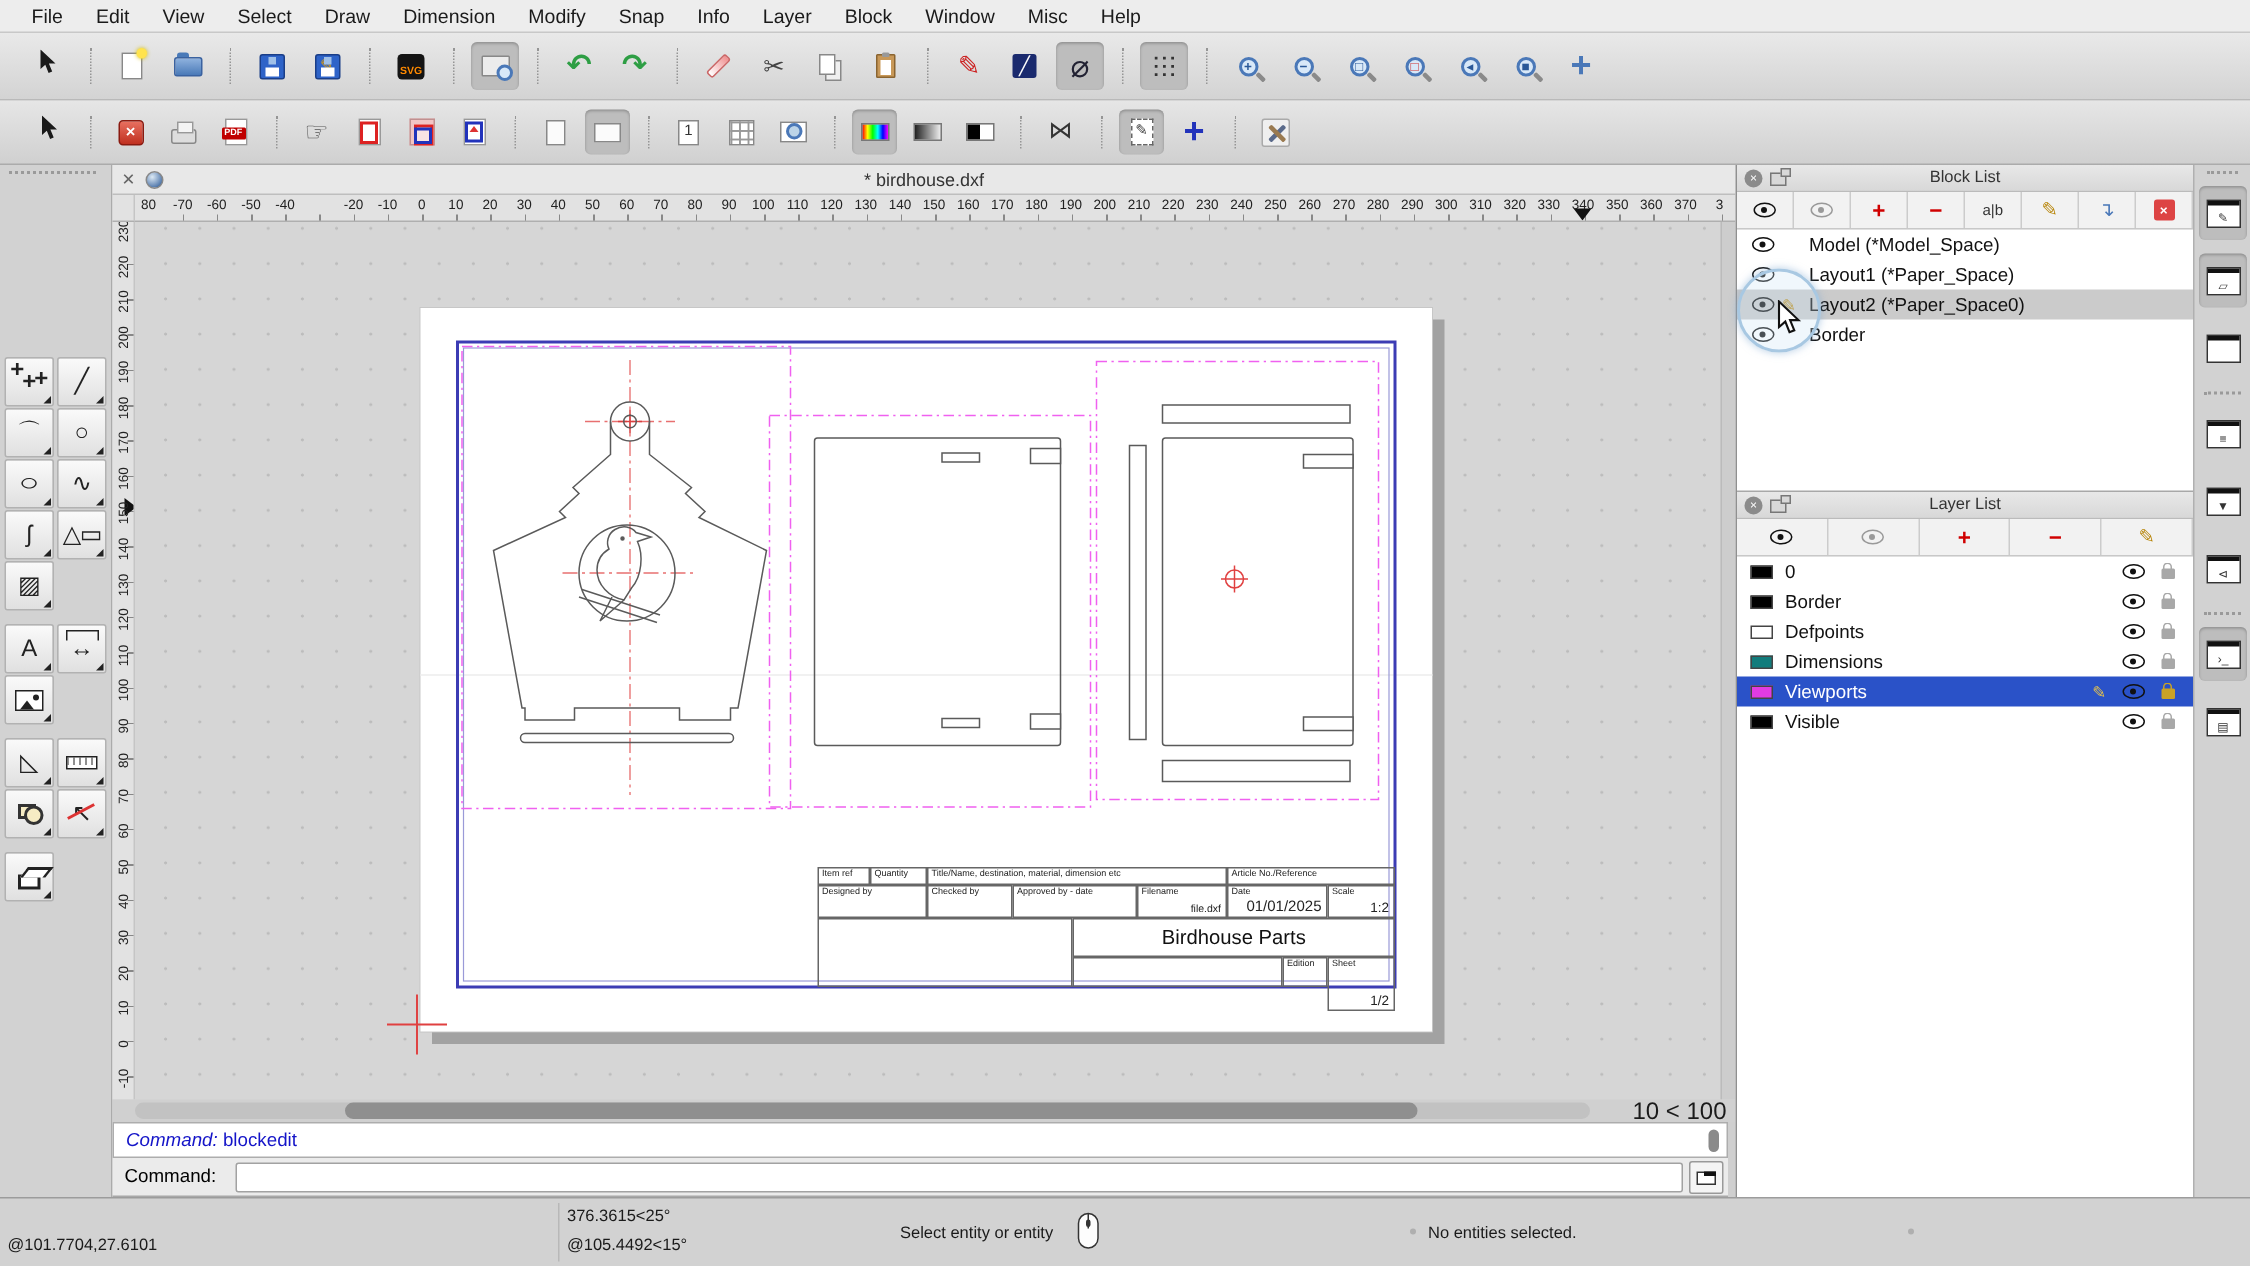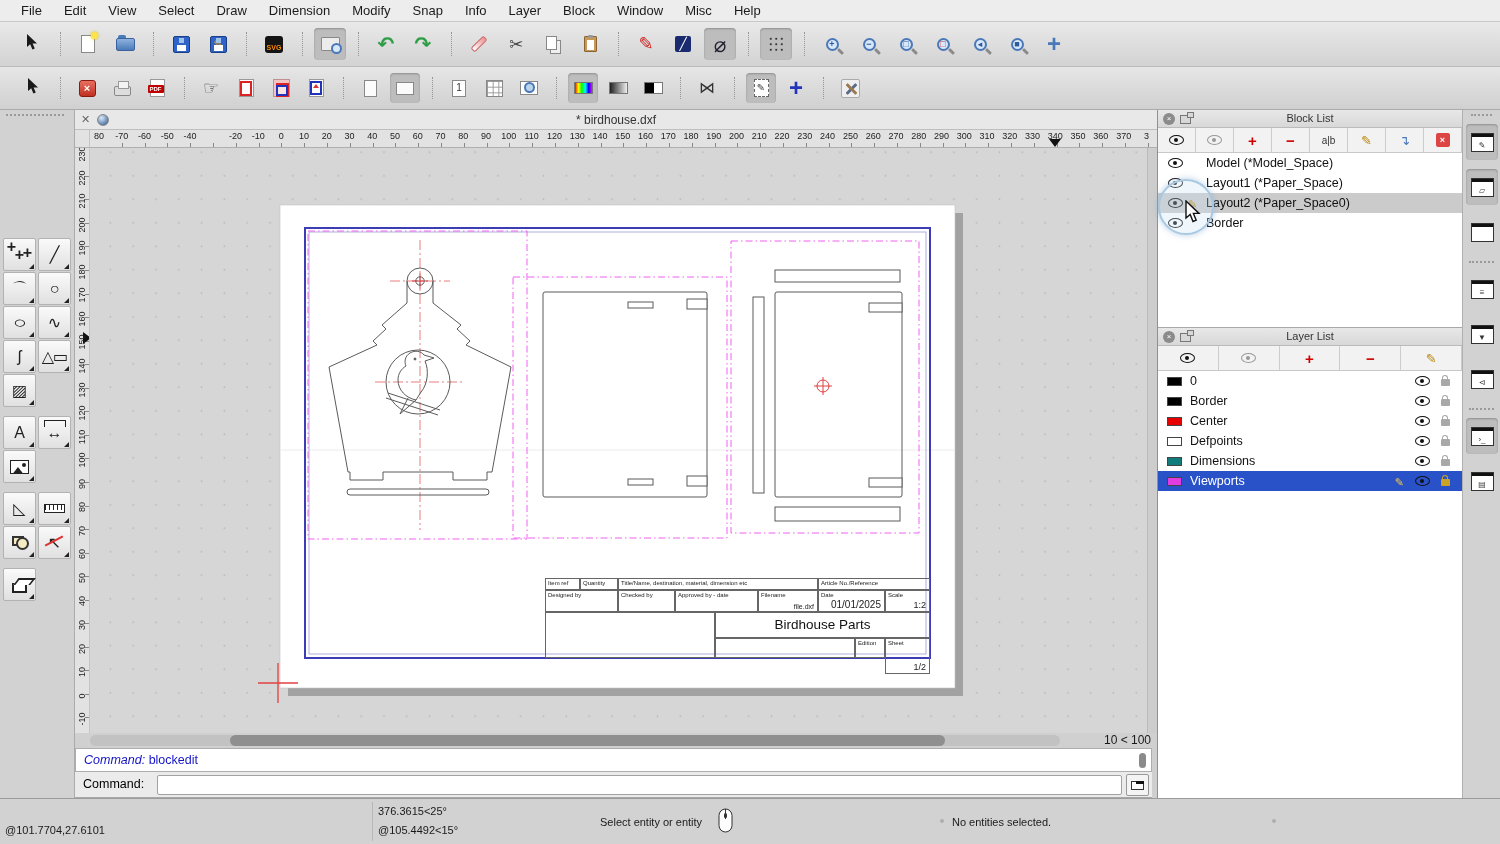--- a/index.html
+++ b/index.html
@@ -131,21 +131,21 @@
   #canvas { position:absolute; left:15px; top:38px; right:10px; bottom:15px; background:#D6D6D6;
     background-image:radial-gradient(circle,#BCBCBC 0.8px,transparent 1.2px);
     background-size:22.8px 23.5px; background-position:9px 16px; overflow:hidden; }
   #vscroll { position:absolute; right:0; top:38px; width:10px; bottom:15px; background:#CDCDCD;
     border-left:1px solid #BBB; }
   #hscrollrow { position:absolute; left:0; right:0; bottom:0; height:15px; background:#D0D0D0; }
   #hscrolltrack { position:absolute; left:15px; top:2px; width:970px; height:11px; background:#C2C2C2;
     border-radius:6px; }
   #hscrollthumb { position:absolute; left:140px; top:0; width:715px; height:11px; background:#8F8F8F;
     border-radius:6px; }
-  #gridlabel { position:absolute; right:6px; top:0px; font-size:12px; color:#1A1A1A; }
+  #gridlabel { position:absolute; right:6px; top:0px; font-size:16px; color:#1A1A1A; }
 
   
   #titleblock { position:absolute; left:455px; top:430px; width:385px; height:80px; font-size:6px; color:#222; }
   .tbc { position:absolute; border:1px solid #666; padding:1px 2px; overflow:hidden; background:transparent; }
   .tbv { position:absolute; right:3px; bottom:1px; }
 
   
   #cmdhist { position:absolute; left:75px; top:748px; width:1077px; height:24px; background:#FFF;
     border:1px solid #ADADAD; font-size:12.5px; color:#1414C8; line-height:22px; padding-left:8px; }
   #cmdhist .lbl { font-style:italic; }
@@ -720,43 +720,43 @@
           <span class="eye"></span>
           <span class="lockk"></span>
         </div>
         <div class="lrow">
           <span class="sw" style="background: rgb(0, 0, 0);"></span>
           <span class="lname">Border</span>
           <span class="eye"></span>
           <span class="lockk"></span>
         </div>
         <div class="lrow">
-          <span class="sw" style="background: rgb(230, 0, 0);"></span>
-          <span class="lname">Center</span>
-          <span class="eye"></span>
-          <span class="lockk"></span>
-        </div>
-        <div class="lrow">
           <span class="sw" style="background: rgb(255, 255, 255);"></span>
           <span class="lname">Defpoints</span>
           <span class="eye"></span>
           <span class="lockk"></span>
         </div>
         <div class="lrow">
           <span class="sw" style="background: rgb(17, 124, 124);"></span>
           <span class="lname">Dimensions</span>
           <span class="eye"></span>
           <span class="lockk"></span>
         </div>
         <div class="lrow selblue">
           <span class="sw" style="background: rgb(226, 59, 226);"></span>
           <span class="lname">Viewports</span>
           <span class="lpencil">✎</span>
           <span class="eye"></span>
           <span class="lockk gold"></span>
+        </div>
+        <div class="lrow">
+          <span class="sw" style="background: rgb(0, 0, 0);"></span>
+          <span class="lname">Visible</span>
+          <span class="eye"></span>
+          <span class="lockk"></span>
         </div>
       </div>
   </div>
 </div>
 
 <div id="halo"></div>
 <svg id="cursor-arrow" width="18" height="24" viewBox="0 0 18 24">
   <path d="M2,1 L2,18 L6.2,14.4 L9,21.5 L12.2,20.2 L9.4,13.4 L15,13.4 Z" fill="#FFF" stroke="#111" stroke-width="1.4"></path>
 </svg>
 

